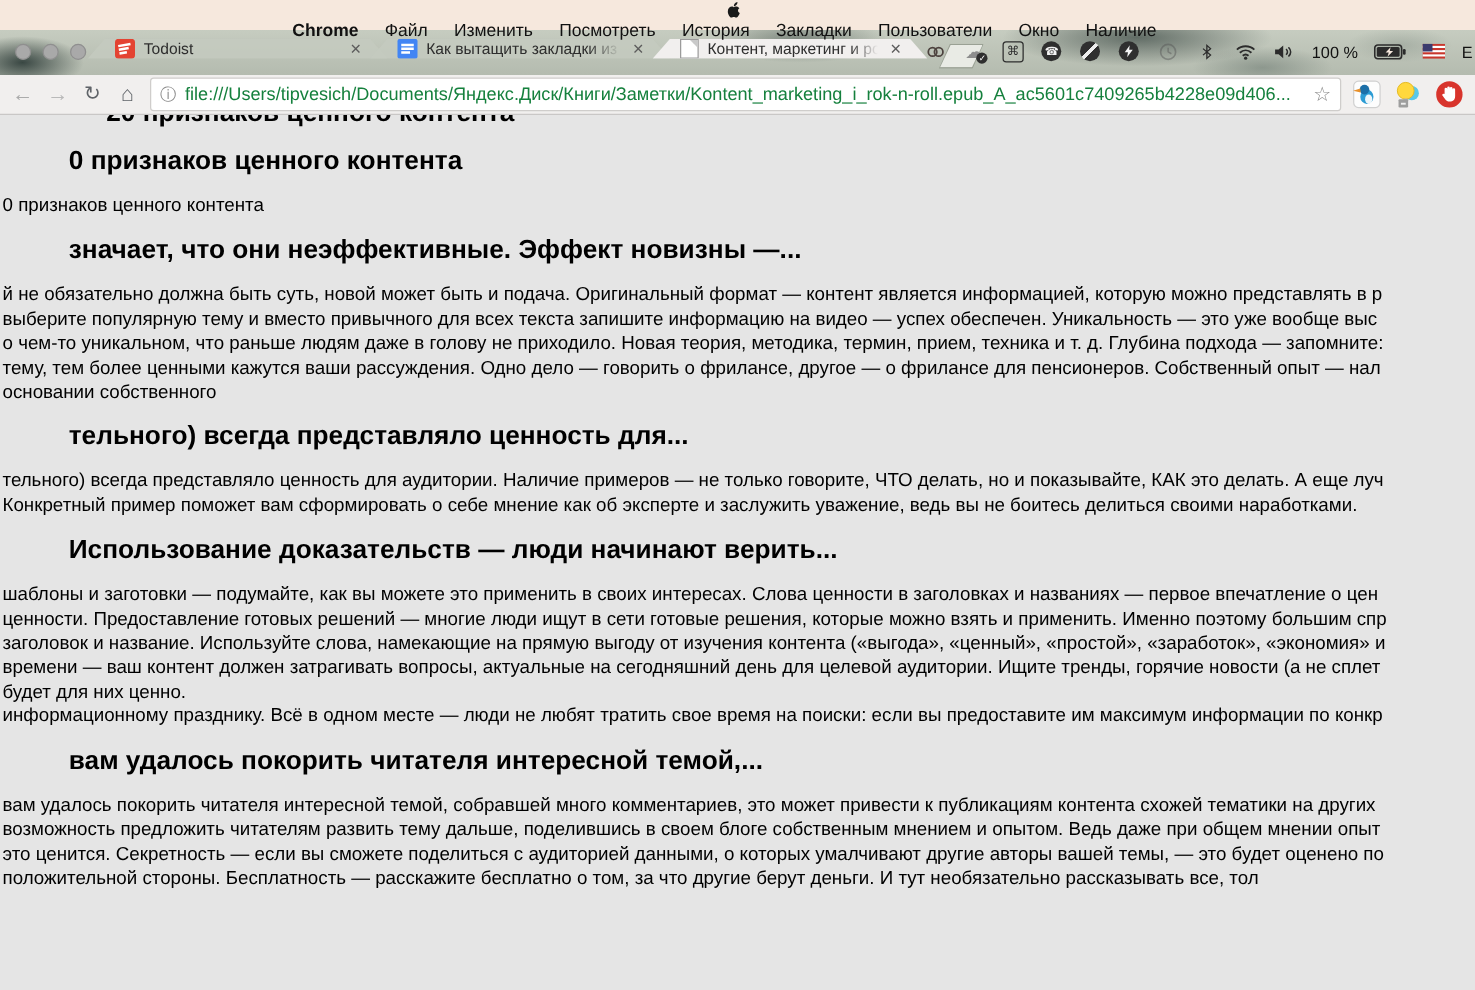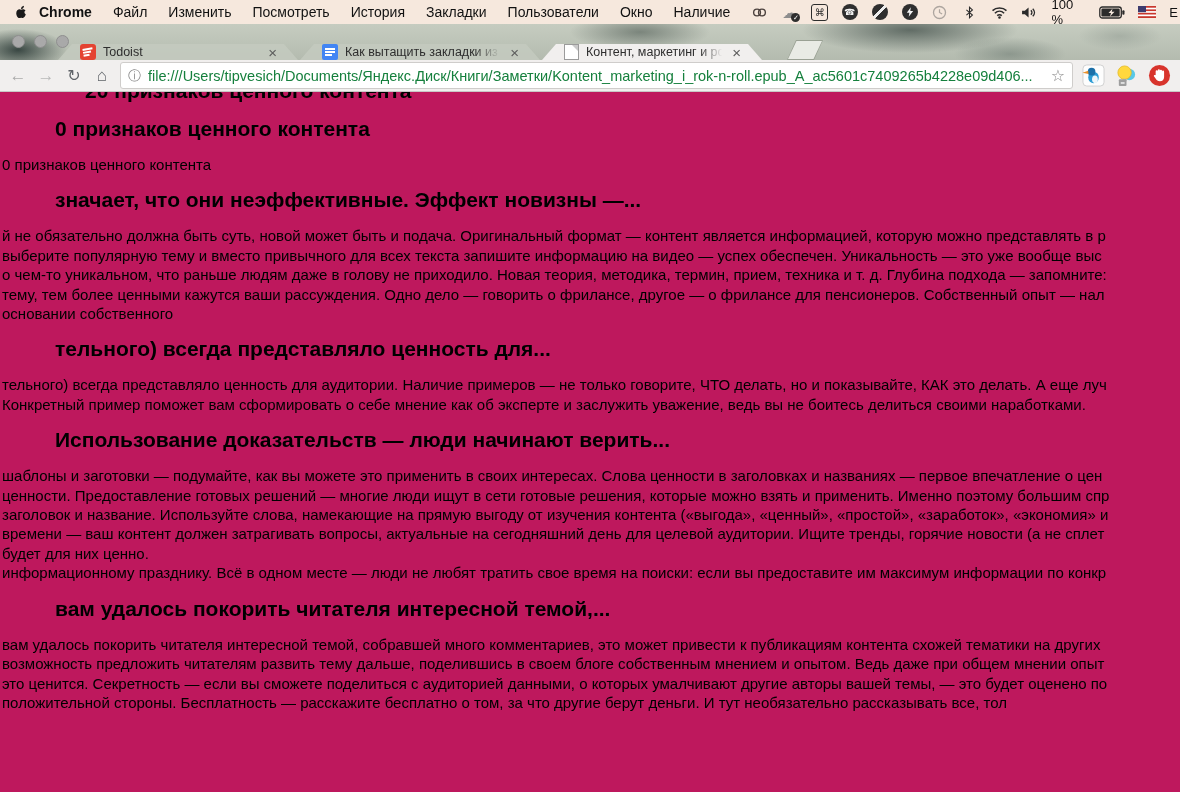--- a/index.html
+++ b/index.html
@@ -7,20 +7,21 @@
     width:1180px;height:792px;overflow:hidden;position:relative;
     font-family:"Liberation Sans","DejaVu Sans",sans-serif;
     background:#fff;
   }
   
   .menubar{
     position:absolute;top:0;left:0;width:1180px;height:24px;
     background:#f6e8dd;display:flex;align-items:center;
     padding:0 10px;box-sizing:border-box;font-size:14px;color:#111;
     z-index:30;
+    flex-direction:column;
   }
   .apple{width:15px;height:16px;margin:0 10px 0 4px;display:inline-block;}
   .mitem{margin-right:21px;white-space:nowrap;}
   .mitem.app{font-weight:bold;}
   .status{margin-left:auto;display:flex;align-items:center;gap:13px;}
   .sicon{display:inline-flex;align-items:center;justify-content:center;width:18px;height:18px;position:relative;}
   .circ-dark{width:16px;height:16px;border-radius:50%;background:#2f2f2f;display:flex;align-items:center;justify-content:center;color:#f3f3f3;font-size:9px;}
   .slash-circ{width:16px;height:16px;border-radius:50%;
     background:linear-gradient(135deg,#2f2f2f 42%,#ededed 42%,#ededed 56%,#2f2f2f 56%);}
   .cmd-box{width:15px;height:15px;border:1.6px solid #2d2d2d;border-radius:3px;display:flex;align-items:center;justify-content:center;font-size:10px;color:#2d2d2d;}
@@ -32,21 +33,21 @@
     background:
       radial-gradient(70px 30px at 18px 26px, rgba(35,50,47,.85), transparent 70%),
       radial-gradient(100px 26px at 640px 8px, rgba(52,66,60,.5), transparent 70%),
       radial-gradient(150px 32px at 910px 6px, rgba(44,58,54,.65), transparent 72%),
       radial-gradient(80px 24px at 1010px 30px, rgba(90,105,98,.45), transparent 70%),
       radial-gradient(60px 20px at 1120px 12px, rgba(120,132,124,.35), transparent 70%),
       linear-gradient(#c6ccc0,#b4bbaf);
   }
   .lights{position:absolute;left:12px;top:11px;display:flex;gap:9px;}
   .light{width:13px;height:13px;border-radius:50%;background:#a9a9a9;border:1px solid #8f8f8f;box-sizing:border-box;}
-  .tabs{position:absolute;left:58px;top:7px;height:29px;display:flex;align-items:flex-end;gap:16px;}
+  .tabs{position:absolute;left:70px;top:7px;height:29px;display:flex;align-items:flex-start;}
   .tab{
     position:relative;display:flex;align-items:center;
     padding:0 20px 0 22px;box-sizing:border-box;
     clip-path:polygon(14px 0, calc(100% - 14px) 0, 100% 100%, 0 100%);
     background:rgba(196,202,192,.82);
     font-size:12.5px;color:#2e2e2e;
   }
   .tab + .tab{margin-left:-14px;}
   .tab.active{background:#f1efee;z-index:2;}
   .tab-title{flex:1;overflow:hidden;white-space:nowrap;margin:0 6px 0 7px;
@@ -86,21 +87,21 @@
   .reload{color:#5f6368;font-size:16px;}
   .home{color:#5f6368;font-size:17px;}
   .omnibox{flex:1;height:25px;background:#fff;border:1px solid #cfcdcb;border-radius:3px;
     display:flex;align-items:center;padding:0 7px;gap:7px;overflow:hidden;}
   .info-ic{color:#8a8a8a;font-size:13px;flex:0 0 auto;}
   .url{flex:1;font-size:14.5px;color:#15803d;white-space:nowrap;overflow:hidden;}
   .star{color:#8b8b8b;font-size:16px;flex:0 0 auto;}
   .ext{width:25px;height:25px;flex:0 0 25px;display:flex;align-items:center;justify-content:center;}
   
   .content{
-    position:absolute;top:92px;left:0;right:0;bottom:0;background:#be185d;overflow:hidden;color:#000;
+    position:absolute;top:92px;left:0;right:0;bottom:0;background:#e5e5e5;overflow:hidden;color:#000;
   }
   .sec-h{font-weight:bold;font-size:21px;line-height:24px;margin:14px 0 14px 55px;white-space:nowrap;}
   .sec-h.clipped{margin:-13px 0 2px 85px;}
   .sec-p{margin:13px 0 13px 2px;font-size:15px;}
   .pline{line-height:19.4px;white-space:nowrap;}
 </style>
 </head>
 <body>
 
 <div class="menubar">

